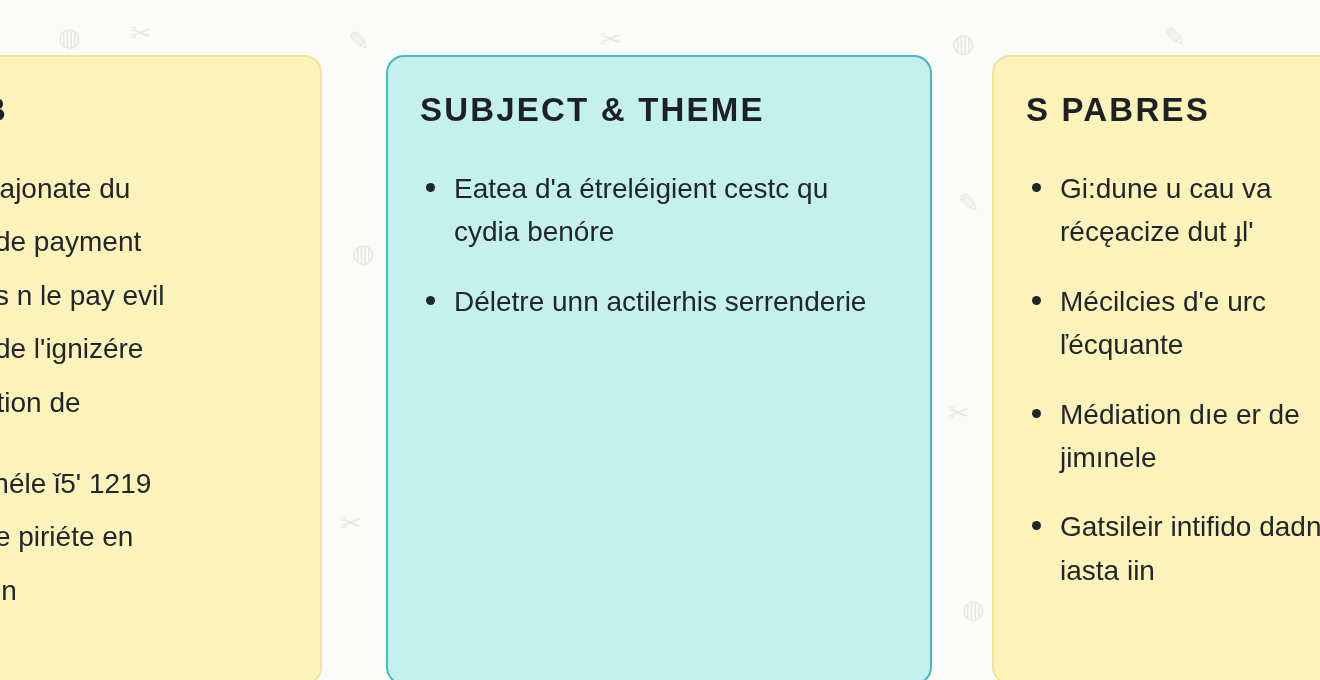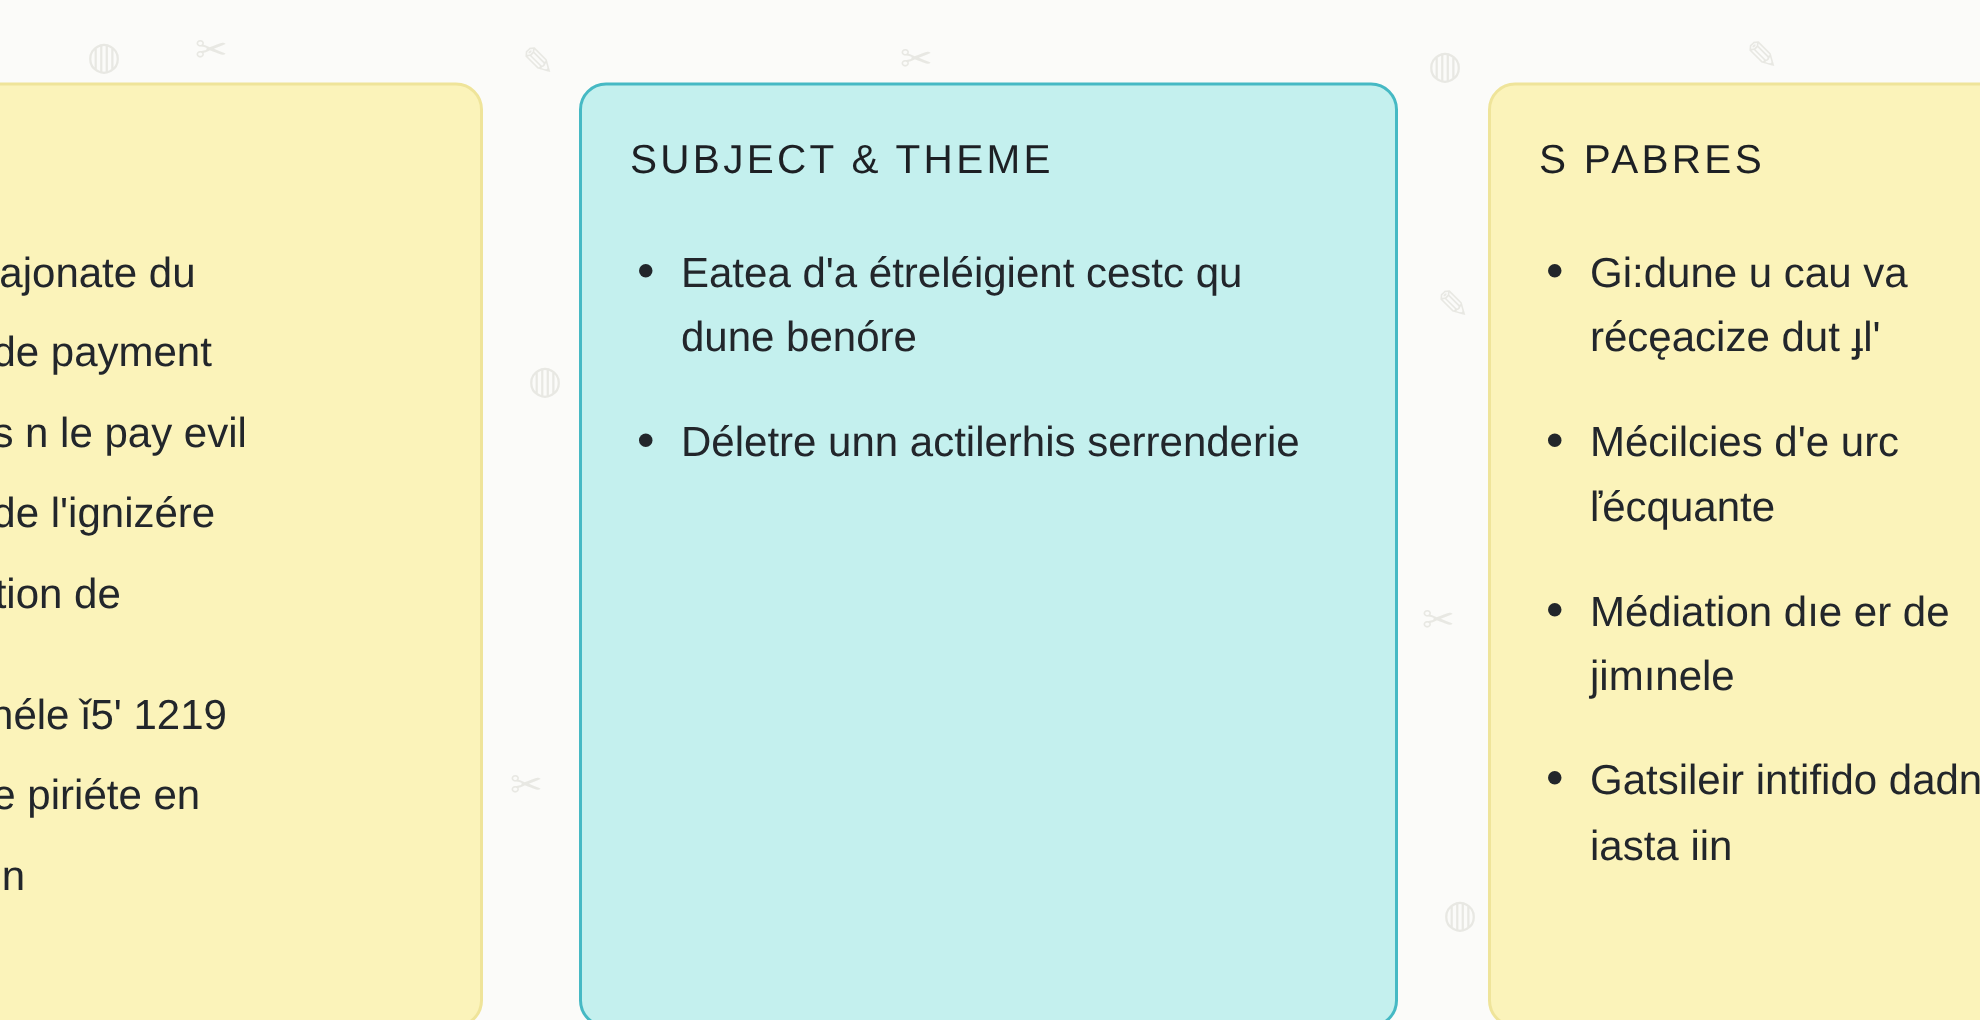--- a/index.html
+++ b/index.html
@@ -64,22 +64,22 @@
   .card-center {
     left: 386px;
     width: 546px;
   }
   .card-right {
     left: 992px;
     width: 420px;
   }
 
   .card-title {
-    font-size: 27px;
-    font-weight: normal;
+    font-size: 33px;
+    font-weight: bold;
     letter-spacing: 2.2px;
     color: #1d2024;
     margin: 0 0 38px 0;
     white-space: nowrap;
   }
 
   .bullets {
     list-style: none;
     margin: 0;
     padding: 0;
@@ -143,21 +143,21 @@
       <div class="gap"></div>
       <p>e shéle ǐ5' 1219</p>
       <p>care piriéte en</p>
       <p>ation</p>
     </div>
   </section>
 
   <section class="card card-cyan card-center">
     <h2 class="card-title">SUBJECT &amp; THEME</h2>
     <ul class="bullets">
-      <li>Eatea d'a étreléigient cestc qu dune benóre</li>
+      <li>Eatea d'a étreléigient cestc qu cydia benóre</li>
       <li>Déletre unn actilerhis serrenderie</li>
     </ul>
   </section>
 
   <section class="card card-yellow card-right">
     <h2 class="card-title">S PABRES</h2>
     <ul class="bullets">
       <li>Gi:dune u cau va récęacize dut ɟl'</li>
       <li>Mécilcies d'e urc ľécquante</li>
       <li>Médiation dıe er de jimınele</li>

